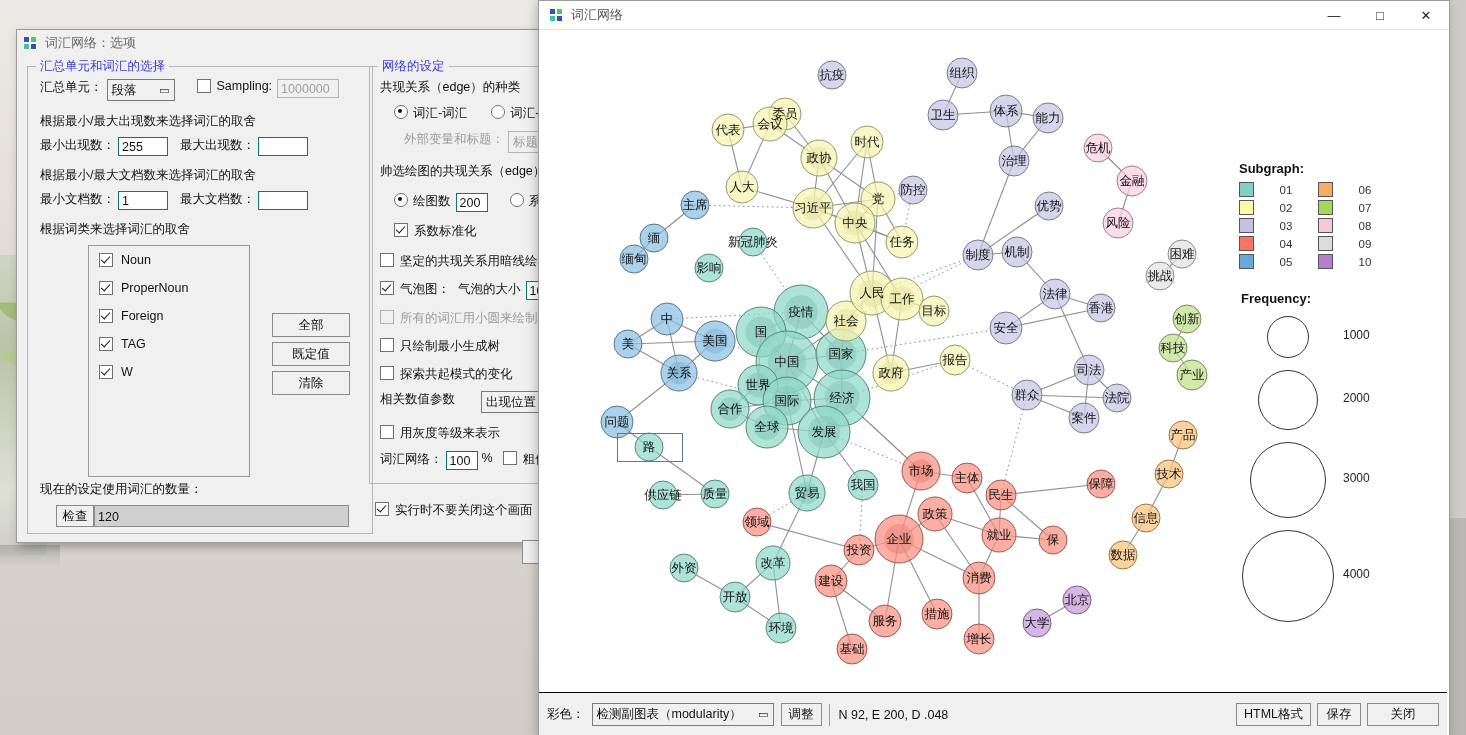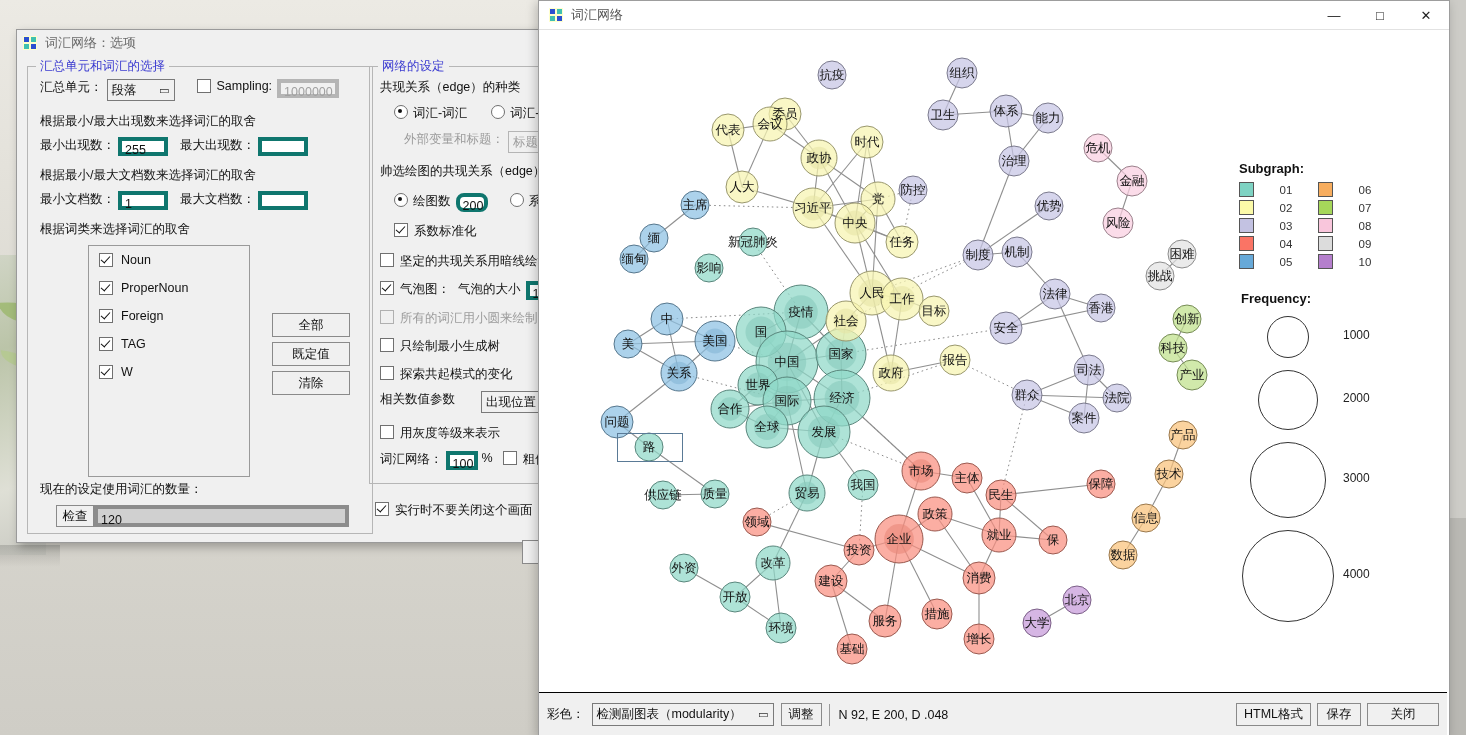--- a/index.html
+++ b/index.html
@@ -34,21 +34,21 @@
   .winicon i:nth-child(1){left:1px;top:1px;background:#2b4fd0;}
   .winicon i:nth-child(2){left:8px;top:1px;background:#3fc0b0;}
   .winicon i:nth-child(3){left:1px;top:8px;background:#3fc0b0;}
   .winicon i:nth-child(4){left:8px;top:8px;background:#2b4fd0;}
   #opt-title-text{font-size:13px;color:#6b6b6b;}
   .group{position:absolute;border:1px solid #b6b6b6;padding-left:12px;}
   .group-legend{position:absolute;top:-9px;left:8px;background:#f0f0f0;padding:0 4px;
      font-size:12.5px;color:#3a3ad0;}
   .lbl{font-size:12.5px;color:#111;}
   .lbl.dim{color:#9b9b9b;}
-  .txtbox{border:4px solid #0f766e;background:#fff;height:19px;line-height:19px;
+  .txtbox{border:1px solid #0f766e;background:#fff;height:19px;line-height:19px;
      font-size:12.5px;padding:0 3px;box-sizing:border-box;color:#111;}
   .txtbox.dim{color:#a0a0a0;background:#f0f0f0;border-color:#b5b5b5;}
   .combo{border:1px solid #7a7a7a;background:#f0f0f0;height:22px;
      display:inline-flex;align-items:center;justify-content:space-between;
      font-size:12.5px;padding:0 4px;box-sizing:border-box;color:#111;}
   .combo.dim{color:#9b9b9b;border-color:#b5b5b5;}
   .combo .arr{font-size:11px;color:#333;margin-left:6px;}
   .cbx{width:12px;height:12px;border:1px solid #707070;background:#fff;
      display:inline-block;position:relative;vertical-align:-2px;}
   .cbx.dim{background:#f0f0f0;border-color:#b0b0b0;}
@@ -211,21 +211,21 @@
     <div class="row" style="position:absolute;left:10px;top:96px;">
       <span class="lbl">帅选绘图的共现关系（edge）</span>
       <span class="combo" style="width:36px;margin-left:8px;">
           <span class="arr">▭</span>
         </span>
     </div>
 
     <div class="row" style="position:absolute;left:24px;top:126px;">
       <span class="rad on"></span>
       <span class="lbl" style="margin-left:5px;">绘图数</span>
-      <span class="txtbox" style="width:32px;margin-left:5px;border-radius:8px;">200</span>
+      <span class="txtbox" style="width:32px;margin-left:5px;">200</span>
       <span class="rad" style="margin-left:22px;"></span>
       <span class="lbl" style="margin-left:5px;">系数</span>
     </div>
 
     <div class="row" style="position:absolute;left:24px;top:156px;">
       <span class="cbx on"></span>
       <span class="lbl" style="margin-left:6px;">系数标准化</span>
     </div>
 
     <div class="row" style="position:absolute;left:10px;top:186px;">

